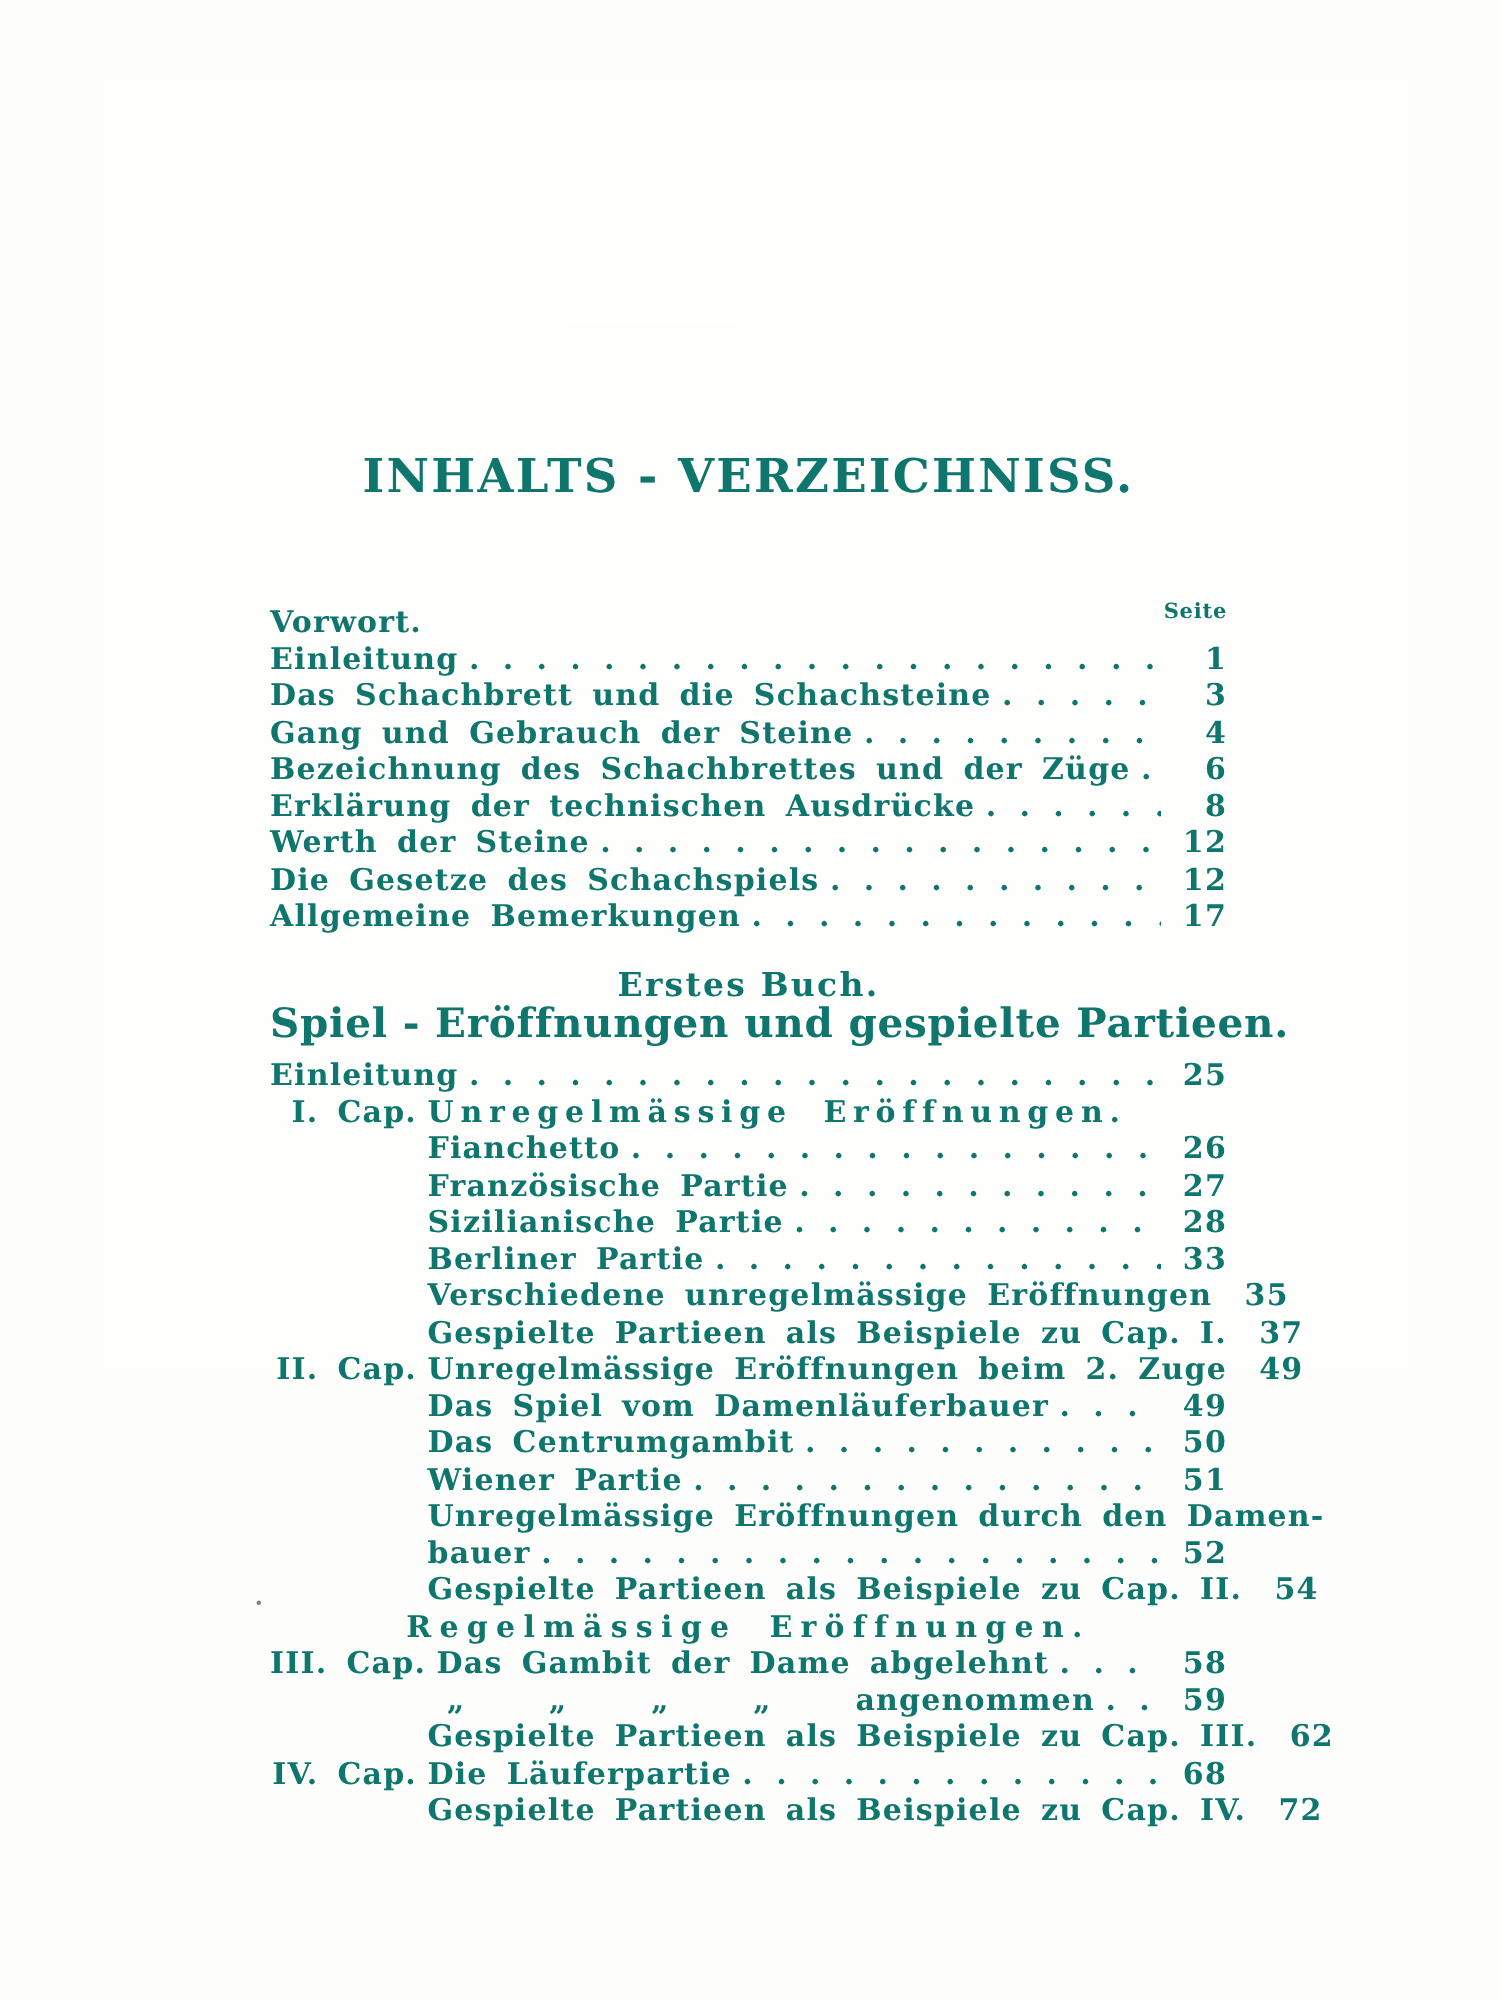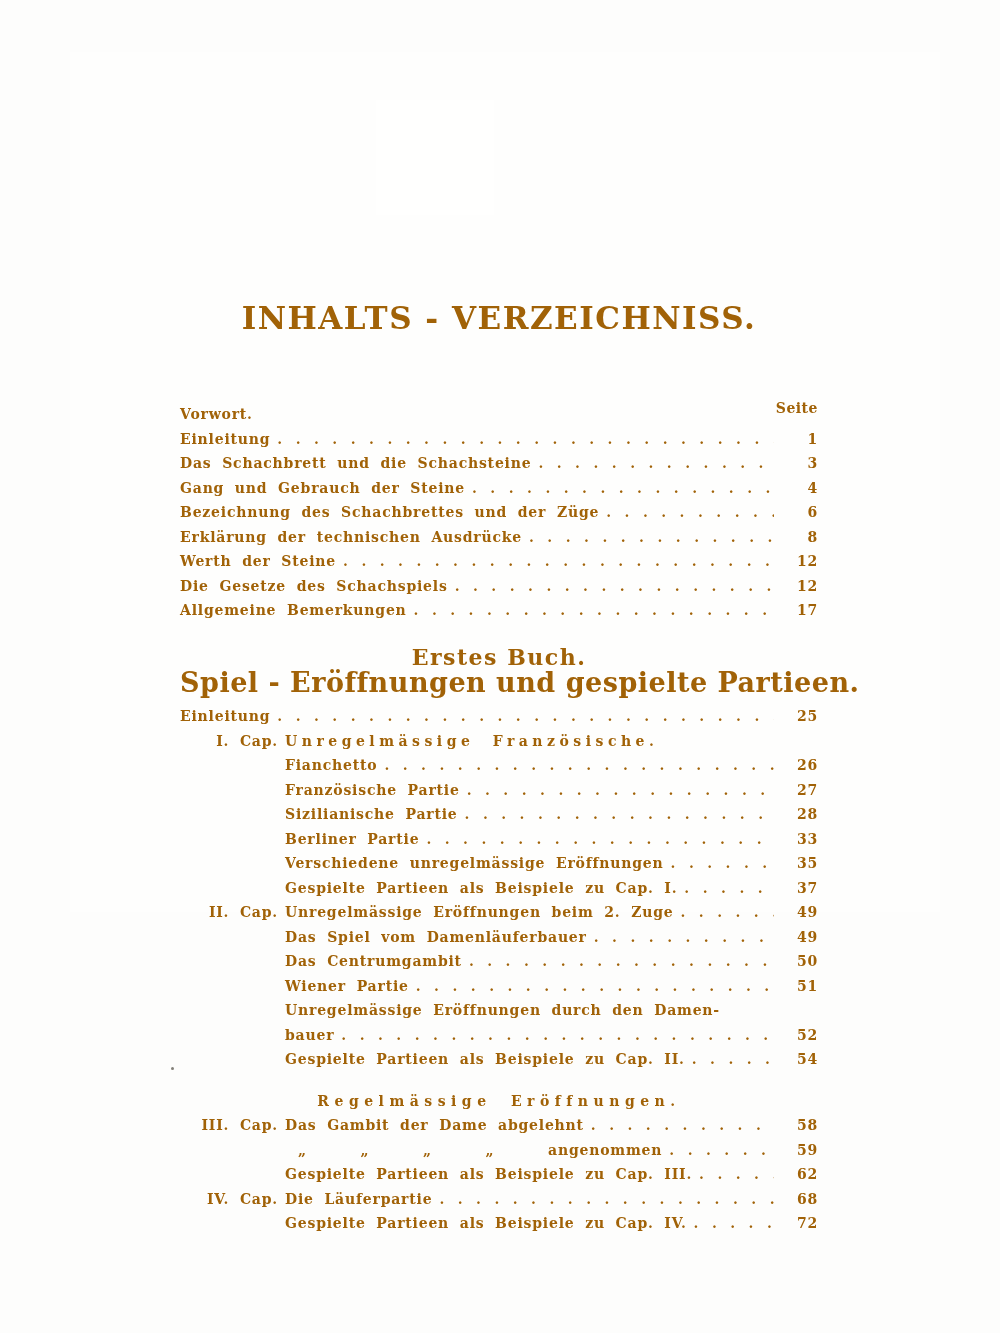--- a/index.html
+++ b/index.html
@@ -5,21 +5,21 @@
   html,body{margin:0;padding:0;}
   body{background:#f4f4f2;}
   .sheet{
     position:relative;
     width:1000px;height:1333px;
     margin:0 auto;
     background:#fdfdfc;
     overflow:hidden;
     font-family:"DejaVu Serif","Liberation Serif",serif;
     font-weight:700;
-    color:#a16207;
+    color:#0f766e;
   }
   
   .scan-light{
     position:absolute;left:70px;top:52px;width:870px;height:860px;
     background:#fefefd;
   }
   .scan-light2{
     position:absolute;left:376px;top:100px;width:118px;height:115px;
     background:#fffffe;
   }
@@ -37,21 +37,21 @@
   }
   .seite{
     position:absolute;left:180px;top:383px;width:638px;
     text-align:right;
     font-size:14px;line-height:18px;
     letter-spacing:.5px;
     margin-top:16px;
   }
   .toc{
     position:absolute;left:180px;width:638px;
-    font-size:14px;
+    font-size:20px;
     letter-spacing:.8px;
     word-spacing:5px;
   }
   .toc-front{top:402px;}
   .toc-main{top:704px;}
 
   .book-heading{
     position:absolute;left:180px;top:640px;width:638px;
     text-align:center;
     font-size:22px;line-height:34px;
@@ -82,21 +82,21 @@
   }
   .row .dots::after{
     content:". . . . . . . . . . . . . . . . . . . . . . . . . . . . . . . . . . . . . . . . . . . . . . . . . . . . . . . . . . . .";
     word-spacing:7px;
   }
   .row .page{flex:0 0 40px;text-align:right;white-space:nowrap;}
   .row.t-l1 .cap{visibility:hidden;}
   .row.nopage .dots{visibility:hidden;}
   .row.nopage .page{visibility:hidden;}
 
-  .row.t-center{justify-content:center;margin-top:17px;}
+  .row.t-center{justify-content:center;}
   .row.t-center .label{letter-spacing:5.5px;word-spacing:9px;}
 
   .row.t-cap.spaced .label{letter-spacing:4.5px;word-spacing:9px;}
 
   .row.t-ditto .cap{flex-basis:118px;visibility:hidden;}
   .row.t-ditto .label{word-spacing:48px;}
 </style>
 </head>
 <body>
 
@@ -170,21 +170,21 @@
 
   <div class="toc toc-main" id="toc-main">
       <div class="row t-l0">
 
     <span class="label">Einleitung</span>
     <span class="dots"></span>
     <span class="page">25</span>
   </div>
       <div class="row t-cap spaced nopage">
     <span class="cap">I. Cap.</span>
-    <span class="label">Unregelmässige Französische.</span>
+    <span class="label">Unregelmässige Eröffnungen.</span>
     <span class="dots"></span>
     <span class="page"></span>
   </div>
       <div class="row t-l1">
     <span class="cap"></span>
     <span class="label">Fianchetto</span>
     <span class="dots"></span>
     <span class="page">26</span>
   </div>
       <div class="row t-l1">

